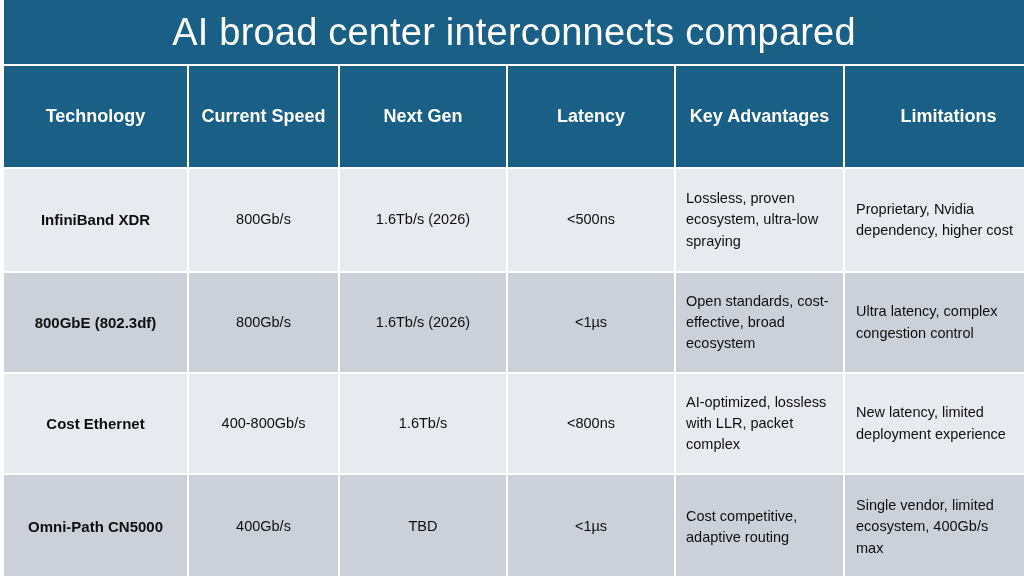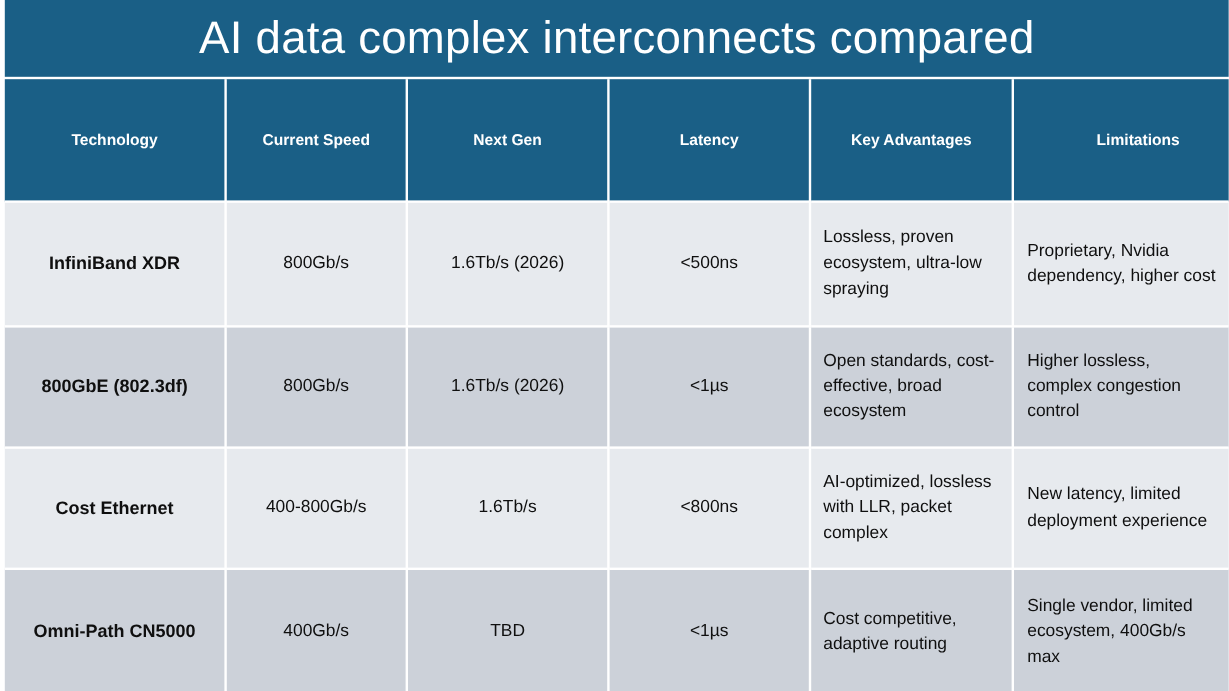--- a/index.html
+++ b/index.html
@@ -67,21 +67,21 @@
   col.c-next  { width: 168px; }
   col.c-lat   { width: 168px; }
   col.c-adv   { width: 169px; }
   col.c-lim   { width: 180px; }
 
   
   tr.head-row { height: 102px; }
   th.hcell {
     background: #1a5f86;
     color: #ffffff;
-    font-size: 13px;
+    font-size: 18px;
     font-weight: bold;
     text-align: center;
     border-right: 2px solid #ffffff;
     border-bottom: 2px solid #ffffff;
     box-sizing: border-box;
   }
   th.hcell.last { border-right: 0; padding-left: 28px; }
 
   
   tr.r-odd  td { background: #e7eaee; }
@@ -105,21 +105,21 @@
   td.center { text-align: center; padding: 16px 6px; }
   td.left   { text-align: left; padding: 0 8px 0 10px; }
   td.tech   { font-weight: bold; font-size: 15px; }
 </style>
 </head>
 <body>
 
 <div class="slide">
 
   <div class="title-band">
-    <span class="title-text">AI data complex interconnects compared</span>
+    <span class="title-text">AI broad center interconnects compared</span>
   </div>
 
   <table class="table">
     <colgroup>
       <col class="c-tech">
         <col class="c-cur">
         <col class="c-next">
       <col class="c-lat">
         <col class="c-adv">
         <col class="c-lim">
@@ -142,21 +142,21 @@
         <td class="cell center">&lt;500ns</td>
         <td class="cell left">Lossless, proven ecosystem, ultra-low spraying</td>
         <td class="cell left last">Proprietary, Nvidia dependency, higher cost</td>
       </tr>
       <tr class="body-row r2 r-even">
         <td class="cell center tech">800GbE (802.3df)</td>
         <td class="cell center">800Gb/s</td>
         <td class="cell center">1.6Tb/s (2026)</td>
         <td class="cell center">&lt;1µs</td>
         <td class="cell left">Open standards, cost-effective, broad ecosystem</td>
-        <td class="cell left last">Higher lossless, complex congestion control</td>
+        <td class="cell left last">Ultra latency, complex congestion control</td>
       </tr>
       <tr class="body-row r3 r-odd">
         <td class="cell center tech">Cost Ethernet</td>
         <td class="cell center">400-800Gb/s</td>
         <td class="cell center">1.6Tb/s</td>
         <td class="cell center">&lt;800ns</td>
         <td class="cell left">AI-optimized, lossless with LLR, packet complex</td>
         <td class="cell left last">New latency, limited deployment experience</td>
       </tr>
       <tr class="body-row r4 r-even">

